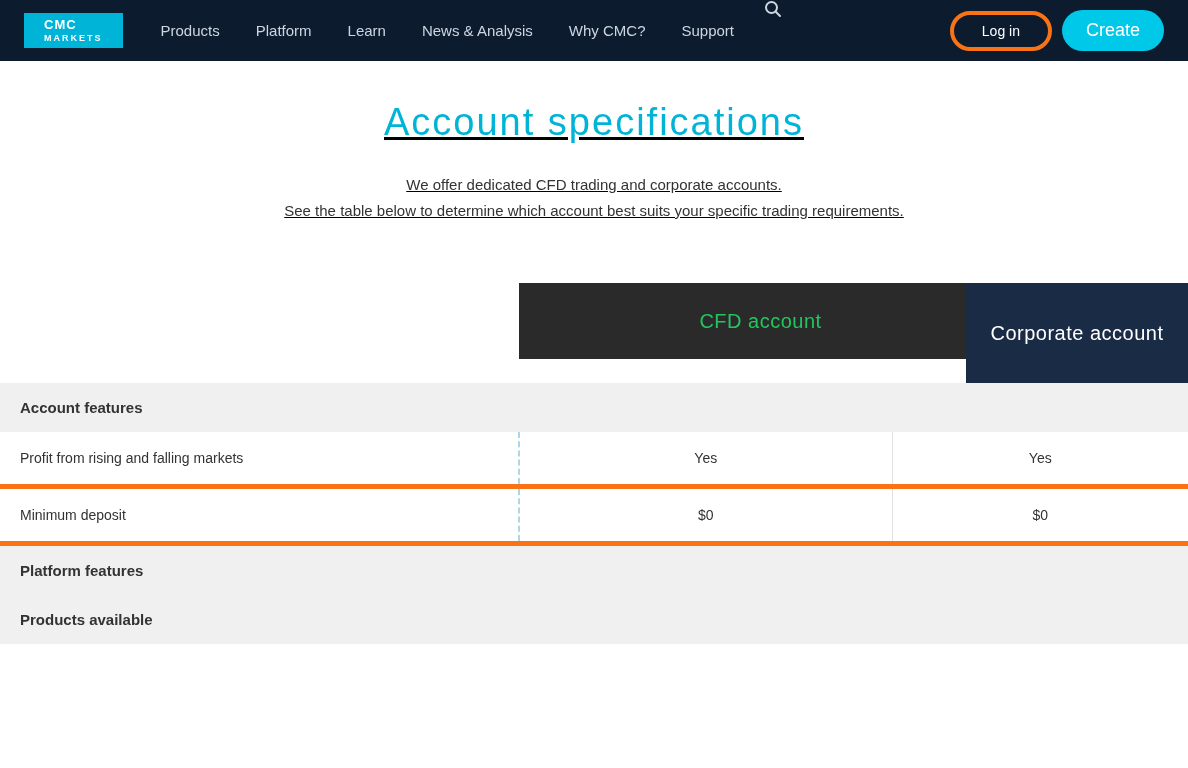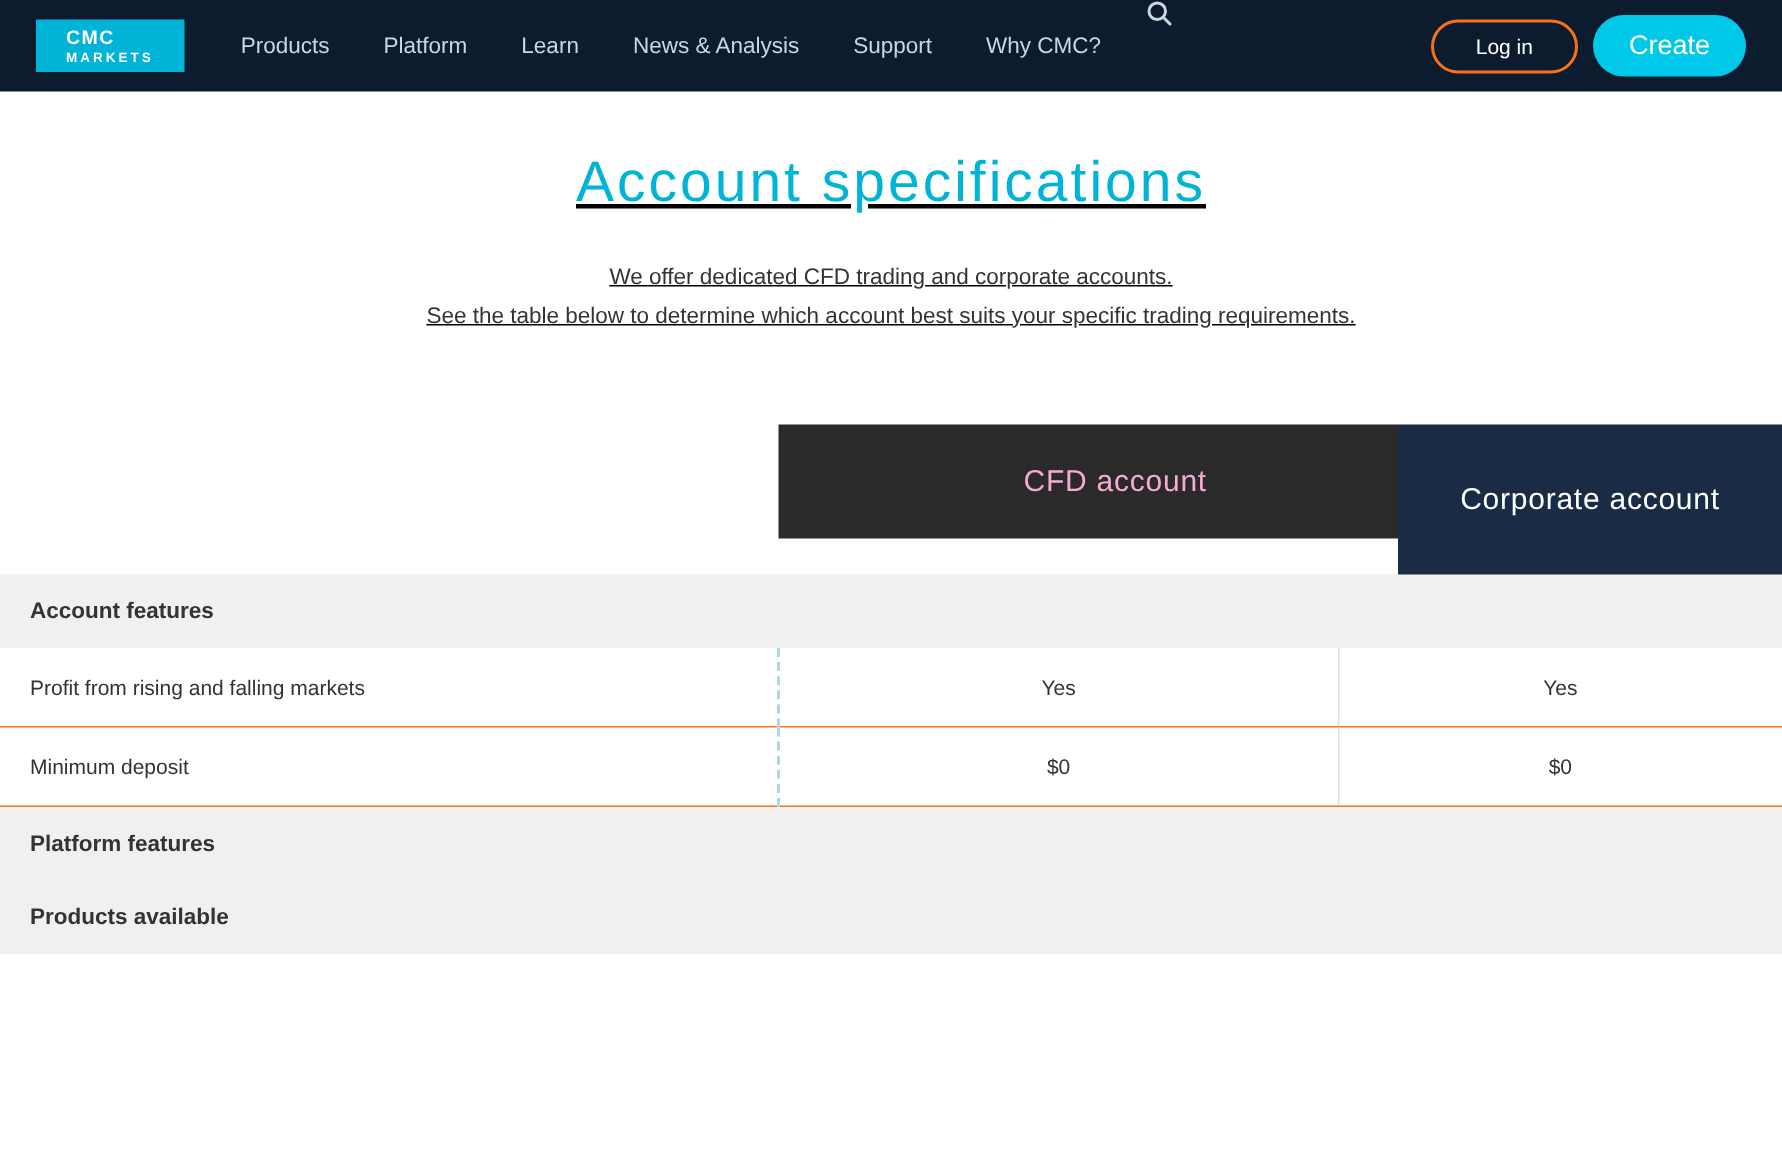--- a/index.html
+++ b/index.html
@@ -54,21 +54,21 @@
       align-items: center;
     }
     .nav-actions {
       display: flex;
       align-items: center;
       gap: 10px;
       margin-left: auto;
     }
     .btn-login {
       background: transparent;
-      border: 2px solid #f97316;
+      border: 4px solid #f97316;
       color: #fff;
       border-radius: 25px;
       padding: 8px 28px;
       font-size: 14px;
       cursor: pointer;
       white-space: nowrap;
     }
     .btn-create {
       background: #00c8e8;
       border: none;
@@ -103,24 +103,24 @@
     .table-section {
       margin-top: 60px;
       width: 100%;
     }
     .account-headers {
       display: flex;
       margin-left: 519px;
     }
     .account-header-cfd {
       background: #2a2a2a;
-      color: #f9a8d4;
+      color: #22c55e;
       font-size: 20px;
       font-weight: 500;
-      width: 413px;
+      width: 447px;
       height: 76px;
       display: flex;
       align-items: center;
       justify-content: center;
       letter-spacing: 0.5px;
       padding-left: 36px;
     }
     .account-header-corp {
       background: #1a2b45;
       color: #fff;
@@ -139,21 +139,21 @@
     .section-row td {
       padding: 16px 20px;
       font-size: 15px;
       color: #333;
       font-weight: 600;
     }
     .data-row td {
       padding: 18px 20px;
       font-size: 14px;
       color: #333;
-      border-bottom: 1px solid #f97316;
+      border-bottom: 5px solid #f97316;
     }
     .data-row td:first-child {
       border-right: 2px dashed #aed6e8;
       width: 519px;
     }
     .data-row td:nth-child(2) {
       text-align: center;
       width: 373px;
       border-right: 1px solid #e0e0e0;
     }
@@ -173,22 +173,22 @@
     <div class="logo-box">
       <span>CMC</span>
       <span style="font-size:9px;letter-spacing:2px;">MARKETS</span>
     </div>
   </div>
   <div class="nav-items">
     <div class="nav-item">Products</div>
     <div class="nav-item">Platform</div>
     <div class="nav-item">Learn</div>
     <div class="nav-item">News &amp; Analysis</div>
+    <div class="nav-item">Why CMC?</div>
     <div class="nav-item">Support</div>
-    <div class="nav-item">Why CMC?</div>
     <div class="nav-search">
       <svg width="18" height="18" viewBox="0 0 18 18" fill="none" xmlns="http://www.w3.org/2000/svg">
         <circle cx="7.5" cy="7.5" r="5.5" stroke="#cdd6e0" stroke-width="2"></circle>
         <line x1="11.5" y1="11.5" x2="16" y2="16" stroke="#cdd6e0" stroke-width="2" stroke-linecap="round"></line>
       </svg>
     </div>
   </div>
   <div class="nav-actions">
     <button class="btn-login">Log in</button>
     <button class="btn-create">Create</button>

